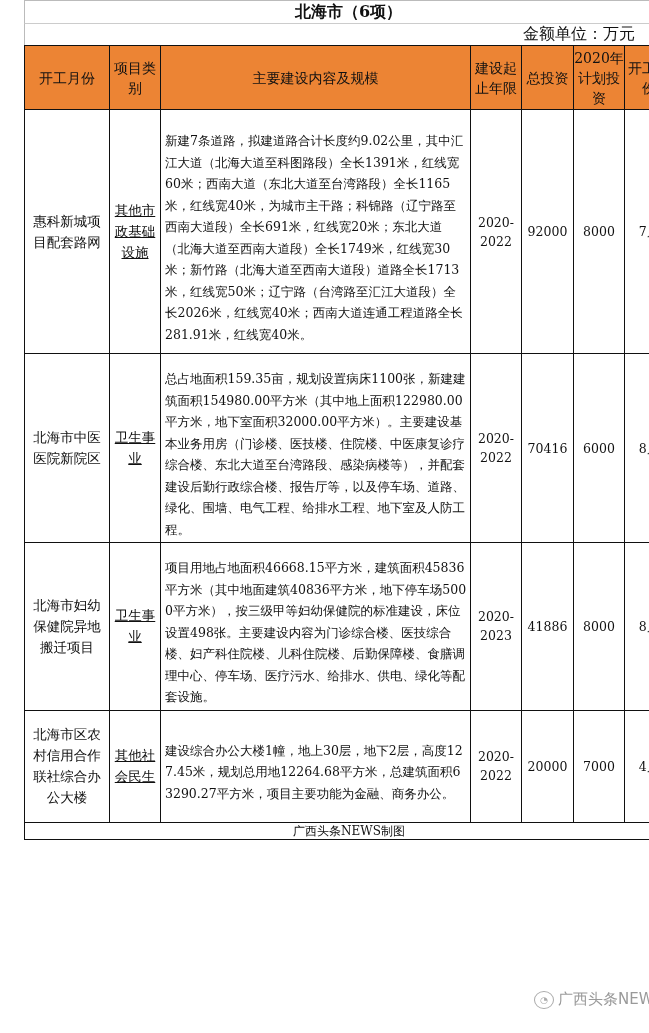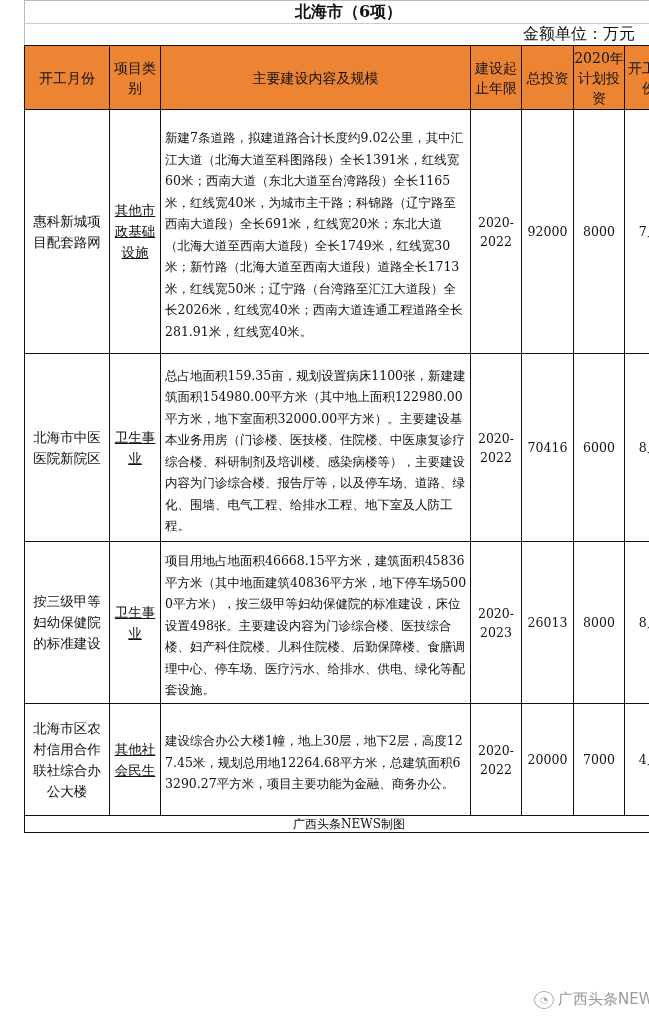--- a/index.html
+++ b/index.html
@@ -3,21 +3,21 @@
 <meta charset="utf-8">
 <style>
   html, body { margin:0; padding:0; background:#ffffff; }
   body { width:649px; height:1033px; overflow:hidden; font-family:"DejaVu Serif", "Liberation Serif", serif; color:#111; }
   .sheet { position:relative; width:649px; height:1033px; box-sizing:border-box;margin-left:24px; }
   .title-row { height:24px; border:1px solid #bbb; border-bottom:1px solid #ccc; display:flex; align-items:center; justify-content:center; font-size:16px; font-weight:bold; box-sizing:border-box; }
   .unit-row { height:21px; display:flex; align-items:center; justify-content:flex-end; padding-right:37px; font-size:16px; box-sizing:border-box; border-left:1px solid #bbb; border-right:1px solid #bbb; }
   table { border-collapse:collapse; width:649px; table-layout:fixed; }
   th, td { border:1.5px solid #111; padding:0; text-align:center; vertical-align:middle; font-size:13px; line-height:19px; }
   th { background:#ec8434; font-weight:normal; font-size:14px; line-height:20px; color:#111; }
-  td.desc { text-align:left; padding:8px 3px 2px 4px; font-size:12.5px; line-height:21.5px; word-break:break-all; }
+  td.desc { text-align:left; padding:14px 3px 2px 4px; font-size:12.5px; line-height:21.5px; word-break:break-all; }
   td.name { font-size:13.5px; line-height:21px; padding:0 2px;border-radius:29px; }
   td.cat { font-size:13.5px; line-height:21px; padding:0 1px;text-decoration:underline; }
   td.num { font-size:12.5px; }
   td.footer { border:1px solid #111; height:16px; font-size:12px; line-height:16px; text-align:center; }
   .watermark { position:absolute; left:510px; top:990px; font-family:"DejaVu Sans", sans-serif; font-size:15px; color:#9a9a9a; display:flex; align-items:center; gap:4px; }
   .wm-icon { width:18px; height:16px; border:1.5px solid #aaa; border-radius:50%; font-size:9px; display:inline-flex; align-items:center; justify-content:center; color:#aaa; }
 </style>
 </head>
 <body>
 
@@ -52,32 +52,32 @@
         <td class="cat">其他市政基础设施</td>
         <td class="desc">新建7条道路，拟建道路合计长度约9.02公里，其中汇江大道（北海大道至科图路段）全长1391米，红线宽60米；西南大道（东北大道至台湾路段）全长1165米，红线宽40米，为城市主干路；科锦路（辽宁路至西南大道段）全长691米，红线宽20米；东北大道（北海大道至西南大道段）全长1749米，红线宽30米；新竹路（北海大道至西南大道段）道路全长1713米，红线宽50米；辽宁路（台湾路至汇江大道段）全长2026米，红线宽40米；西南大道连通工程道路全长281.91米，红线宽40米。</td>
         <td class="num">2020-2022</td>
         <td class="num">92000</td>
         <td class="num">8000</td>
         <td class="num">7月</td>
       </tr>
       <tr style="height:188px">
         <td class="name">北海市中医医院新院区</td>
         <td class="cat">卫生事业</td>
-        <td class="desc">总占地面积159.35亩，规划设置病床1100张，新建建筑面积154980.00平方米（其中地上面积122980.00平方米，地下室面积32000.00平方米）。主要建设基本业务用房（门诊楼、医技楼、住院楼、中医康复诊疗综合楼、科研制剂及培训楼、感染病楼等），主要建设内容为门诊综合楼、报告厅等，以及停车场、道路、绿化、围墙、电气工程、给排水工程、地下室及人防工程。</td>
+        <td class="desc">总占地面积159.35亩，规划设置病床1100张，新建建筑面积154980.00平方米（其中地上面积122980.00平方米，地下室面积32000.00平方米）。主要建设基本业务用房（门诊楼、医技楼、住院楼、中医康复诊疗综合楼、东北大道至台湾路段、感染病楼等），并配套建设后勤行政综合楼、报告厅等，以及停车场、道路、绿化、围墙、电气工程、给排水工程、地下室及人防工程。</td>
         <td class="num">2020-2022</td>
         <td class="num">70416</td>
         <td class="num">6000</td>
         <td class="num">8月</td>
       </tr>
       <tr style="height:162px">
-        <td class="name">按三级甲等妇幼保健院的标准建设</td>
+        <td class="name">北海市妇幼保健院异地搬迁项目</td>
         <td class="cat">卫生事业</td>
         <td class="desc">项目用地占地面积46668.15平方米，建筑面积45836平方米（其中地面建筑40836平方米，地下停车场5000平方米），按三级甲等妇幼保健院的标准建设，床位设置498张。主要建设内容为门诊综合楼、医技综合楼、妇产科住院楼、儿科住院楼、后勤保障楼、食膳调理中心、停车场、医疗污水、给排水、供电、绿化等配套设施。</td>
         <td class="num">2020-2023</td>
-        <td class="num">26013</td>
+        <td class="num">41886</td>
         <td class="num">8000</td>
         <td class="num">8月</td>
       </tr>
       <tr style="height:112px">
         <td class="name">北海市区农村信用合作联社综合办公大楼</td>
         <td class="cat">其他社会民生</td>
         <td class="desc">建设综合办公大楼1幢，地上30层，地下2层，高度127.45米，规划总用地12264.68平方米，总建筑面积63290.27平方米，项目主要功能为金融、商务办公。</td>
         <td class="num">2020-2022</td>
         <td class="num">20000</td>
         <td class="num">7000</td>

